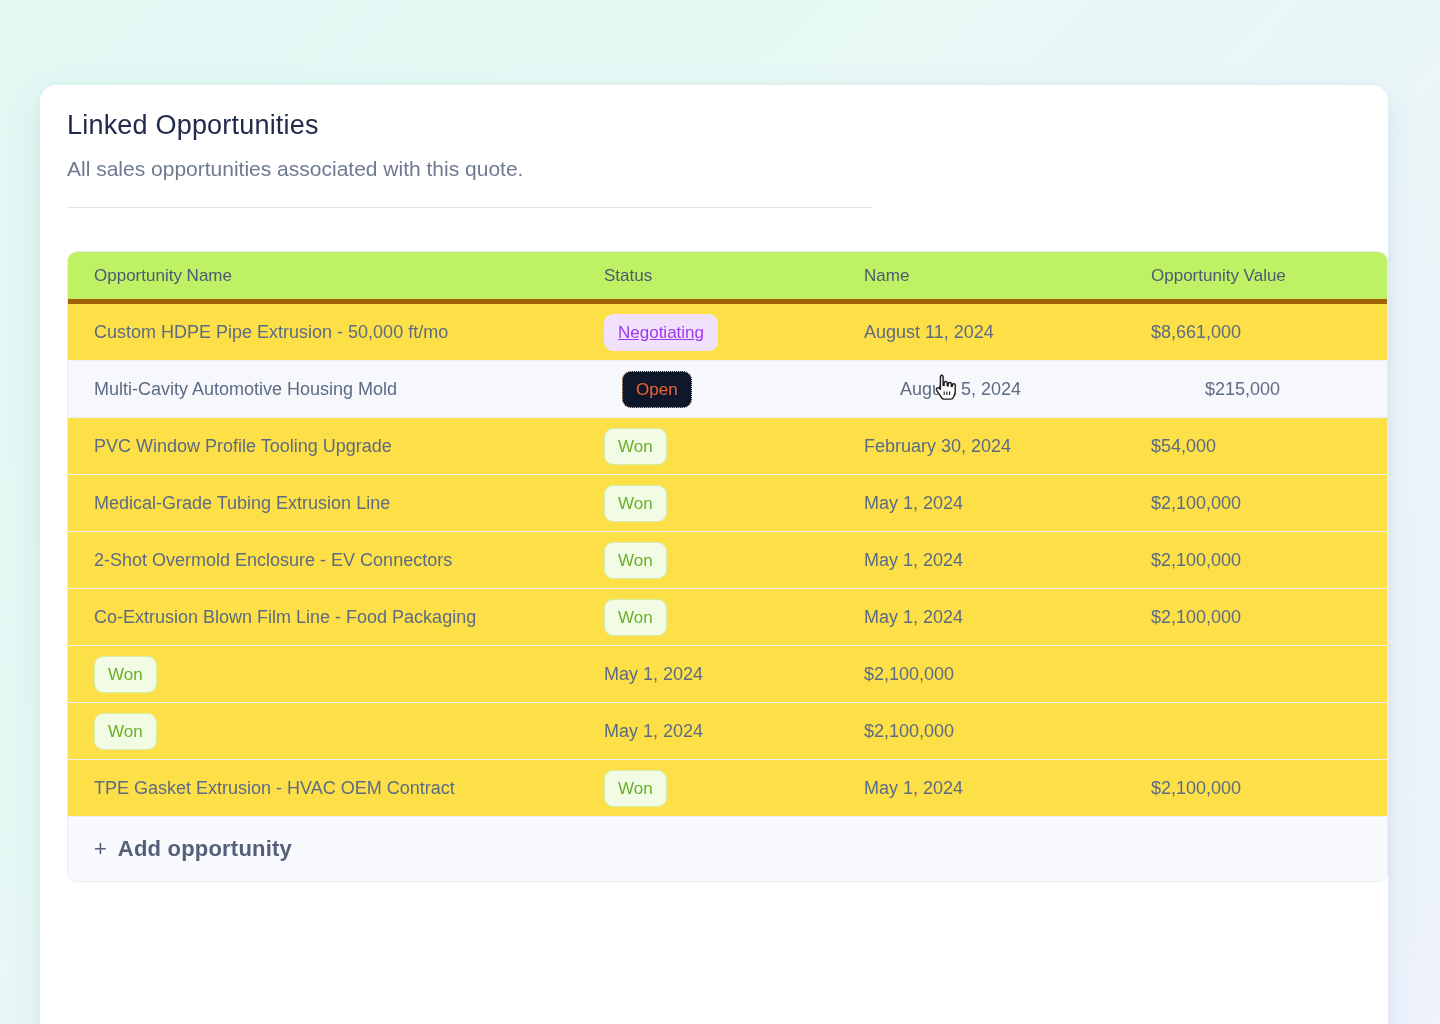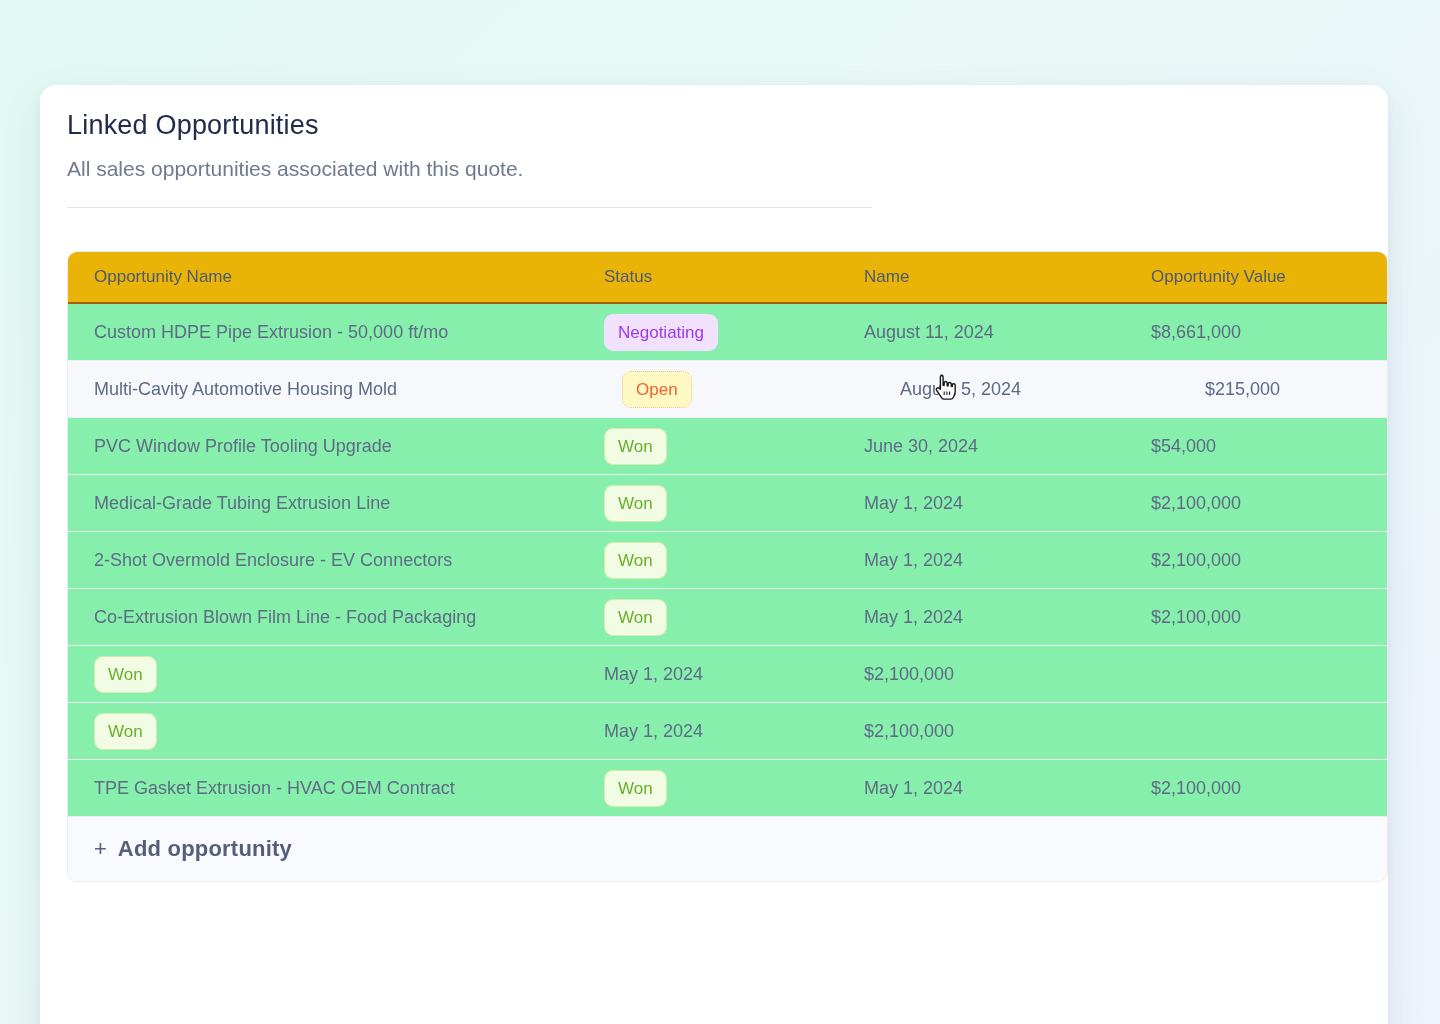--- a/index.html
+++ b/index.html
@@ -46,32 +46,32 @@
     background: #ffffff;
   }
   .grid-row {
     display: grid;
     grid-template-columns: 510px 260px 287px 1fr;
     align-items: center;
     padding: 0 26px;
   }
   .thead {
     height: 52px;
-    background: #eab308;
-    border-bottom: 2px solid #a16207;
+    background: #bef264;
+    border-bottom: 5px solid #a16207;
   }
   .th {
     font-size: 17px;
     color: #4d5a72;
     font-weight: 400;
   }
   .row {
     height: 57px;
     border-bottom: 1px solid #eceff4;
-    background: #86efac;
+    background: #fde047;
     cursor: pointer;
   }
   .row.hovered { background: #f6f8fb; gap: 18px; }
   .cell {
     font-size: 18px;
     color: #5d6b85;
     white-space: nowrap;
     overflow: hidden;
   }
   .badge {
@@ -124,41 +124,41 @@
       <div class="th">Opportunity Name</div>
       <div class="th">Status</div>
       <div class="th">Name</div>
       <div class="th">Opportunity Value</div>
     </div>
 
     <div>
   <div class="grid-row row">
     <div class="cell">Custom HDPE Pipe Extrusion - 50,000 ft/mo</div>
     <div class="cell">
-      <span class="badge" style="color: rgb(156, 56, 240); background: rgb(242, 225, 253);">Negotiating</span>
+      <span class="badge" style="color: rgb(156, 56, 240); background: rgb(242, 225, 253); text-decoration: underline;">Negotiating</span>
     </div>
     <div class="cell">August 11, 2024</div>
     <div class="cell">$8,661,000</div>
   </div>
 
   <div class="grid-row row hovered">
     <div class="cell">Multi-Cavity Automotive Housing Mold</div>
     <div class="cell">
-      <span class="badge" style="color: rgb(238, 98, 52); background: #fef9c3; border-style: dotted; border-color: rgb(246, 190, 142);">Open</span>
+      <span class="badge" style="color: rgb(238, 98, 52); background: #0f172a; border-style: dotted; border-color: rgb(246, 190, 142);">Open</span>
     </div>
     <div class="cell">August 5, 2024</div>
     <div class="cell">$215,000</div>
   </div>
 
   <div class="grid-row row">
     <div class="cell">PVC Window Profile Tooling Upgrade</div>
     <div class="cell">
       <span class="badge" style="color: rgb(104, 176, 44); background: rgb(242, 251, 227); border-style: solid; border-color: rgb(212, 237, 168);">Won</span>
     </div>
-    <div class="cell">June 30, 2024</div>
+    <div class="cell">February 30, 2024</div>
     <div class="cell">$54,000</div>
   </div>
 
   <div class="grid-row row">
     <div class="cell">Medical-Grade Tubing Extrusion Line</div>
     <div class="cell">
       <span class="badge" style="color: rgb(104, 176, 44); background: rgb(242, 251, 227); border-style: solid; border-color: rgb(212, 237, 168);">Won</span>
     </div>
     <div class="cell">May 1, 2024</div>
     <div class="cell">$2,100,000</div>

